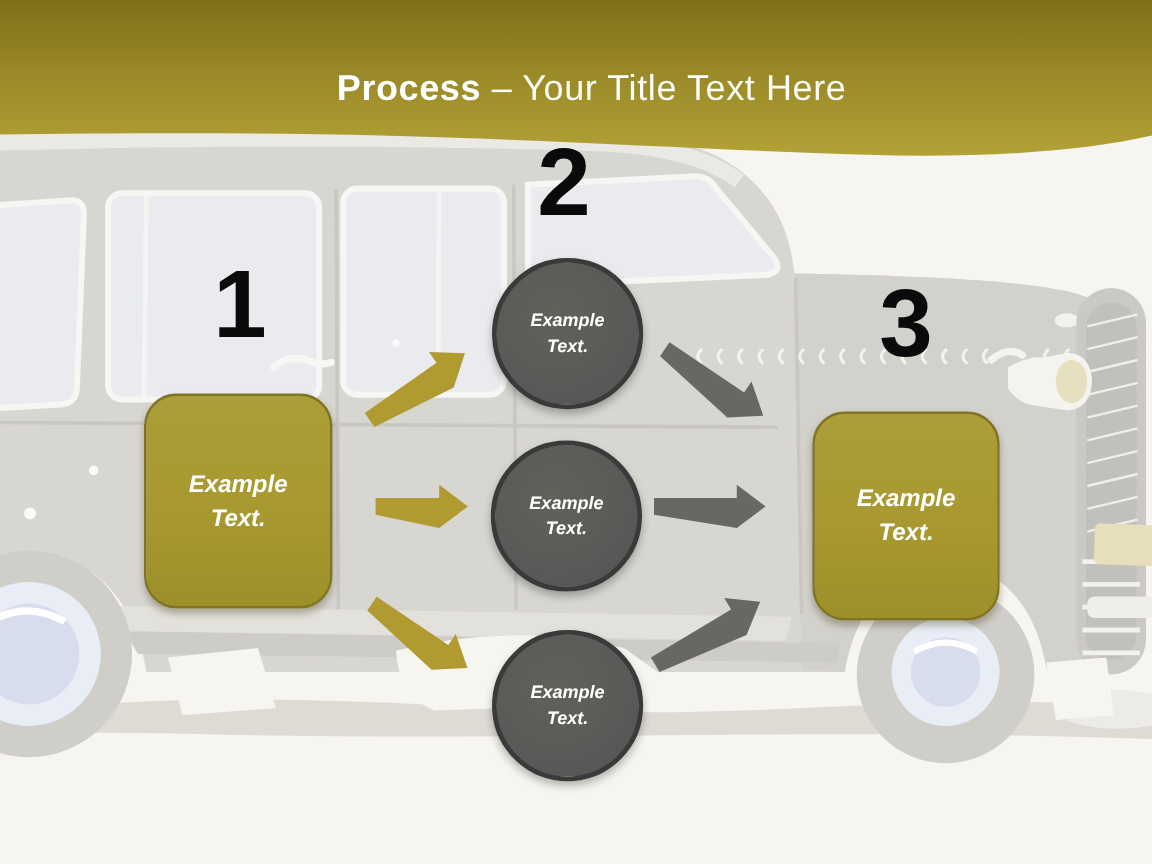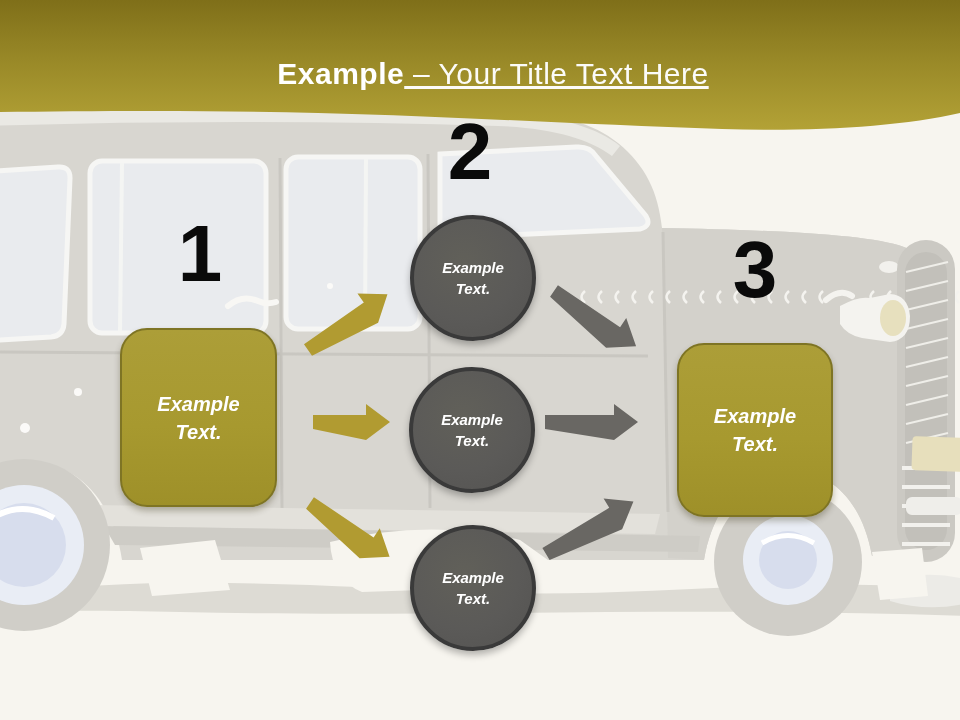--- a/index.html
+++ b/index.html
@@ -12,21 +12,21 @@
   .layer{position:absolute;left:0;top:0;width:960px;height:720px;}
 
   
   .band-svg{position:absolute;left:0;top:0;width:960px;height:150px;}
   .slide-title{
     position:absolute;left:0;top:54px;width:960px;padding-left:26px;
     text-align:center;color:#FFFFFF;font-size:30px;line-height:40px;
     letter-spacing:0.5px;white-space:nowrap;
   }
   .slide-title .t-bold{font-weight:700;}
-  .slide-title .t-rest{font-weight:400;opacity:0.97;text-decoration:underline;}
+  .slide-title .t-rest{font-weight:400;opacity:0.97;}
 
   
   .step-num{
     position:absolute;width:90px;text-align:center;
     font-size:80px;line-height:84px;font-weight:700;color:#0A0A0A;
   }
   .num-1{left:155px;top:212px;}
   .num-2{left:425px;top:110px;}
   .num-3{left:710px;top:228px;}
 
@@ -187,21 +187,21 @@
       <linearGradient id="bandGrad" x1="0" y1="0" x2="0" y2="1">
         <stop offset="0" stop-color="#7F6F19"></stop>
         <stop offset="0.45" stop-color="#988827"></stop>
         <stop offset="1" stop-color="#B3A236"></stop>
       </linearGradient>
     </defs>
     <path d="M0,0 H960 V113 C900,127 808,132 722,129 C590,125 470,117 318,113 C210,110 90,111 0,112 Z" fill="url(#bandGrad)"></path>
   </svg>
 
   <div class="slide-title">
-    <span class="t-bold">Example</span><span class="t-rest"> – Your Title Text Here</span>
+    <span class="t-bold">Process</span><span class="t-rest"> – Your Title Text Here</span>
   </div>
 
   <svg class="layer" viewBox="0 0 960 720" aria-hidden="true">
     <g fill="#B19B31">
       <polygon points="0,-7 73,-7 73,-18 97,0 73,18 0,7" transform="translate(308,350) rotate(-35)"></polygon>
       <polygon points="0,-7 53,-7 53,-18 77,0 53,18 0,7" transform="translate(313,422)"></polygon>
       <polygon points="0,-7 72,-7 72,-18 96,0 72,18 0,7" transform="translate(310,503) rotate(34)"></polygon>
     </g>
     <g fill="#696763">
       <polygon points="0,-7 75,-7 75,-18 99,0 75,18 0,7" transform="translate(554,291) rotate(34)"></polygon>

